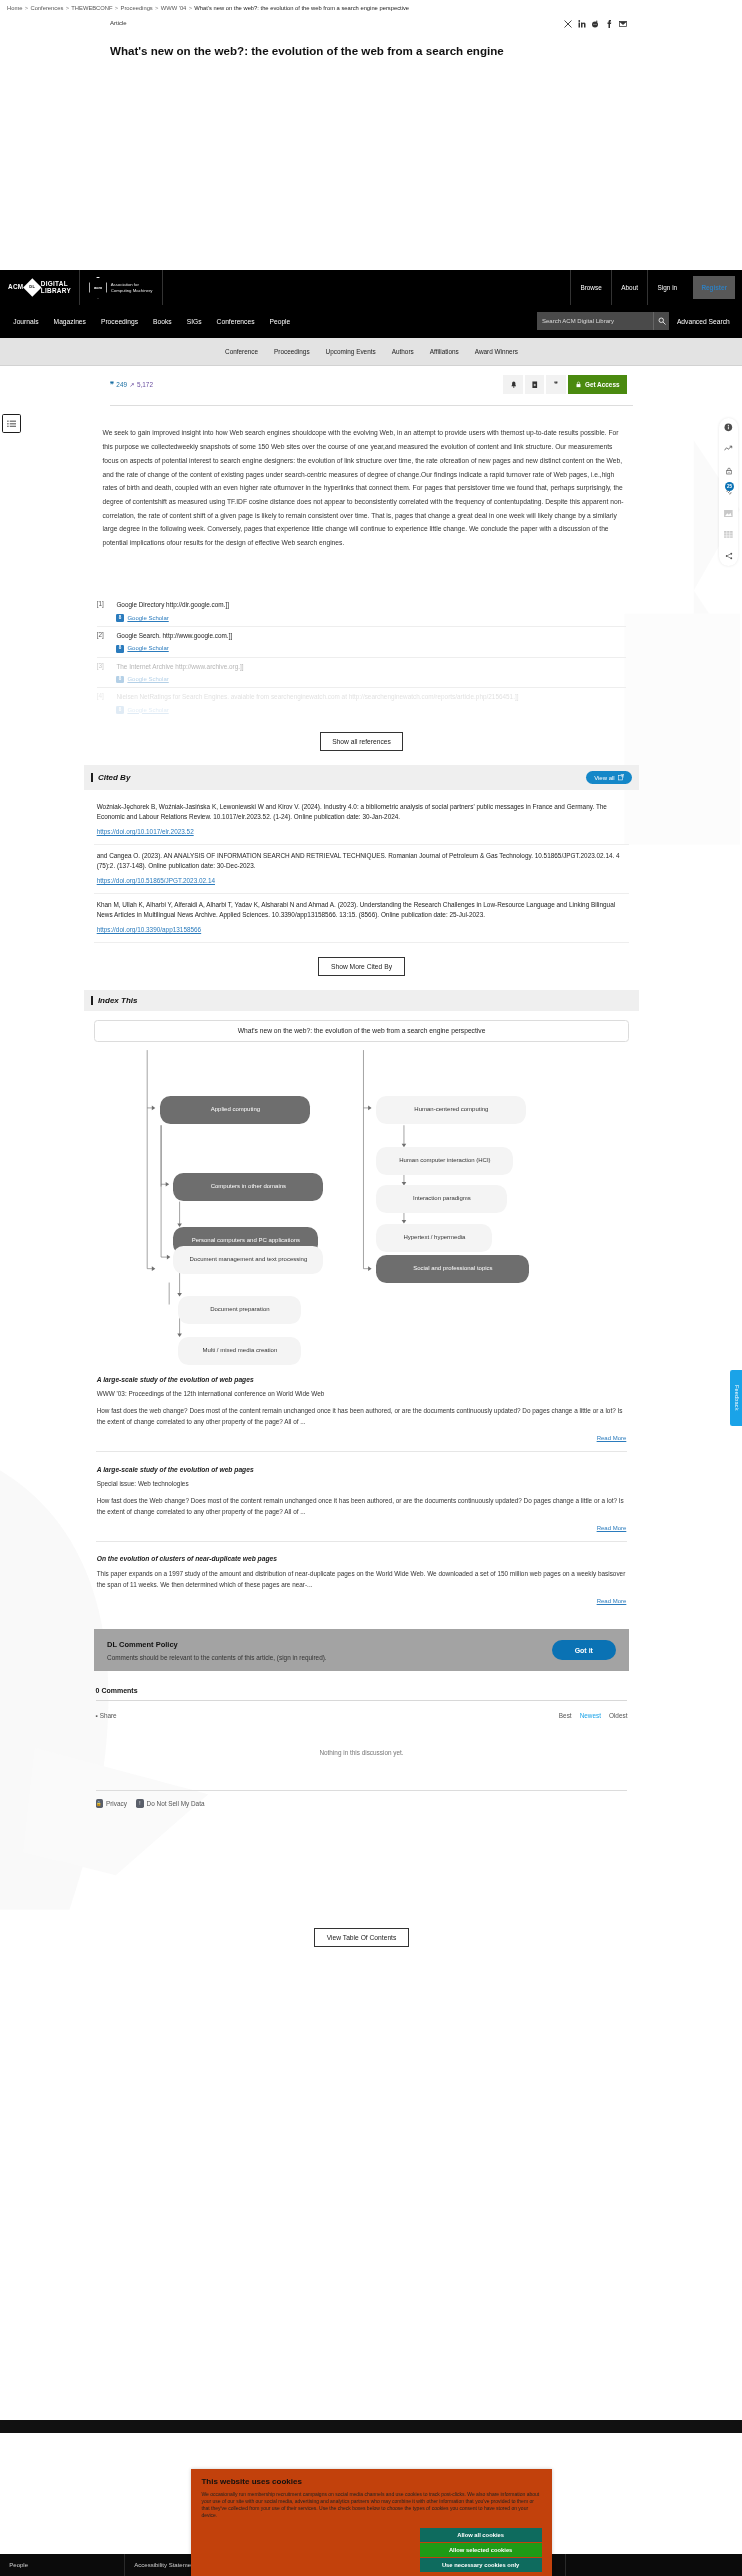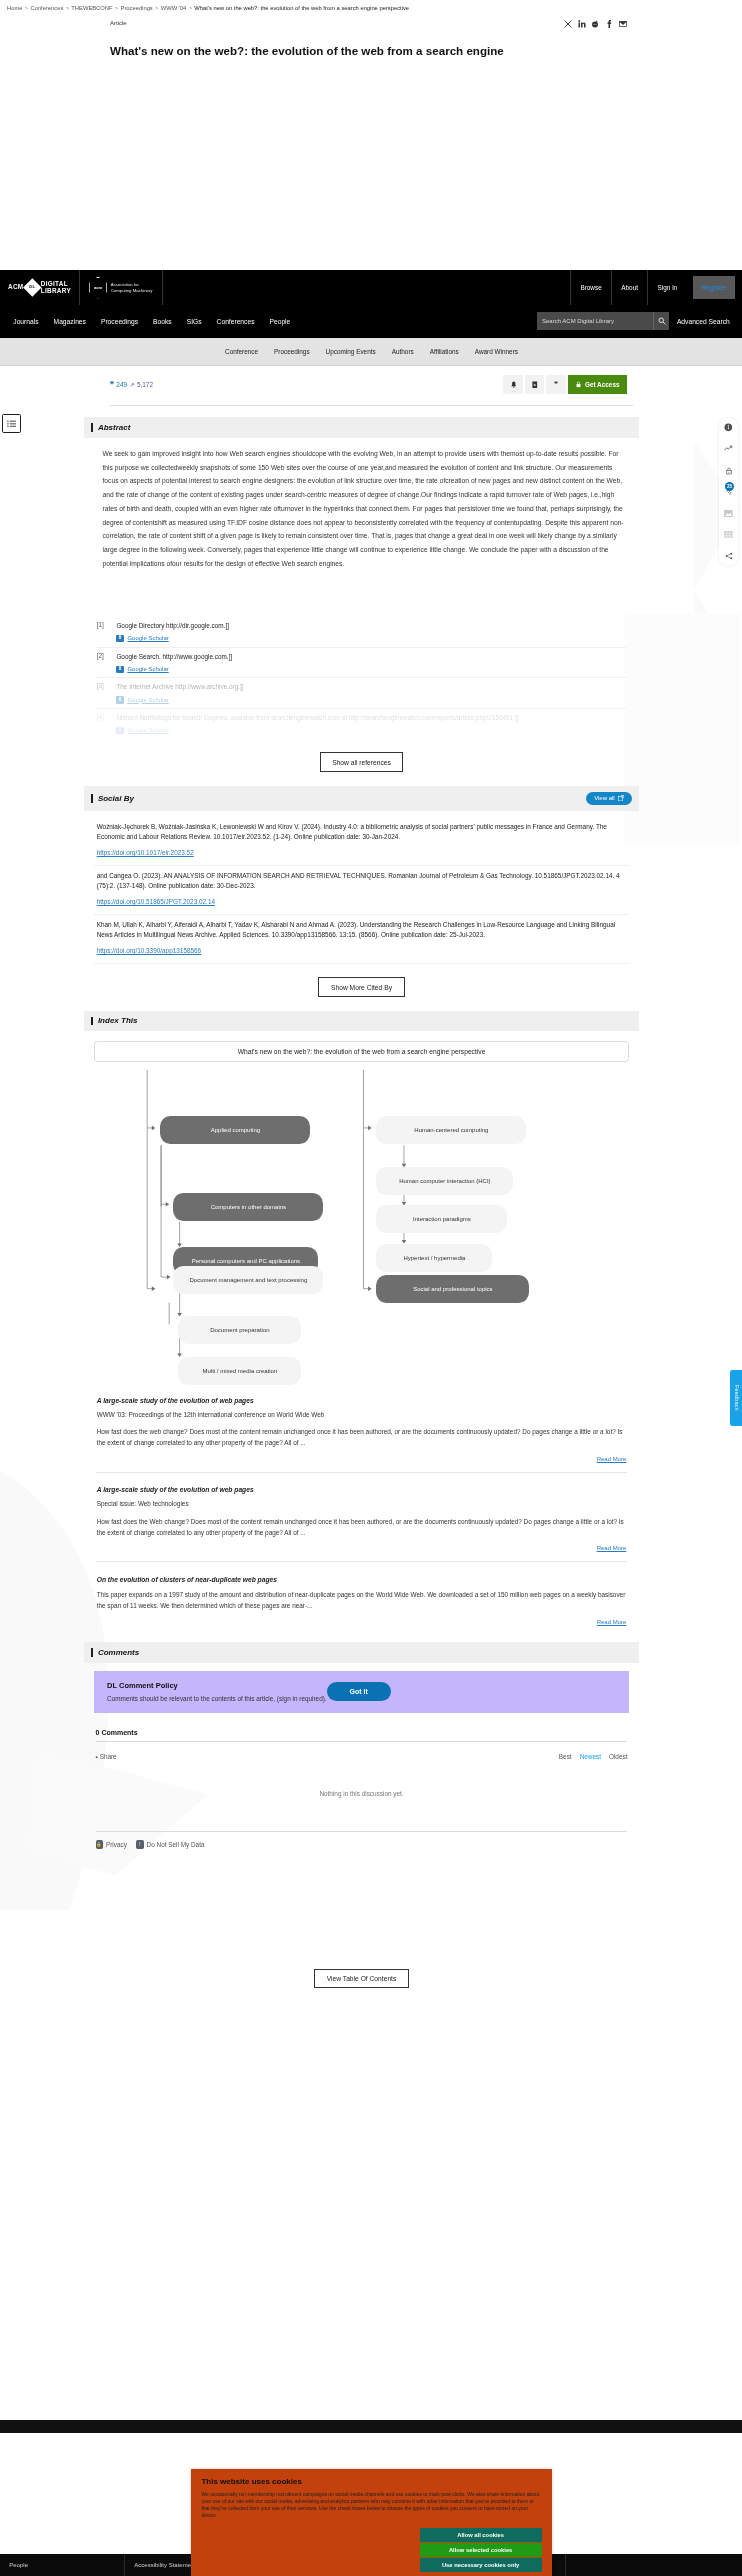--- a/index.html
+++ b/index.html
@@ -234,22 +234,22 @@
   }
   .rec .venue{ font-size:6.4px; color:#333; margin:0 0 9.3px 0; }
   .rec p.desc{ margin:0; font-size:6.4px; line-height:1.7; color:#333; }
   .readmore{ text-align:right; margin-top:5.8px; }
   .readmore a{ font-size:6px; color:#2a7bbd; }
   .rec-sep{ height:0.6px; background:#e6e6e6; margin:8px 1.2px 10.4px 1.2px; }
 
   
   .cm-body{ padding:8px 10.4px 3.5px 10.4px; }
   .cm-policy{
-    background:#c4b5fd; padding:10.4px 12.7px; display:flex; align-items:center;
-    justify-content:flex-start;
+    background:#a3a3a3; padding:10.4px 12.7px; display:flex; align-items:center;
+    justify-content:space-between;
   }
   .cm-policy h4{ margin:0 0 5.2px 0; font-size:7.5px; font-weight:bold; color:#111; }
   .cm-policy p{ margin:0; font-size:6.4px; color:#333; }
   .got-it{
     background:#0a72b4; color:#fff; border-radius:12.7px; font-size:7px; font-weight:bold;
     padding:6.4px 23px; border:0; font-family:"Liberation Sans", sans-serif;
   }
   .cm-count{ margin:16px 1.2px 0 1.2px; font-size:7px; font-weight:bold; color:#111; }
   .cm-rule{ height:1.2px; background:#d8d8d8; margin:5.8px 1.2px 0 1.2px; }
   .cm-toolbar{
@@ -535,23 +535,20 @@
     </div>
   </div>
 
   <div class="feedback-tab">
     <span>Feedback</span>
   </div>
 
   <div class="content">
 
     <section class="sec">
-      <div class="sec-head">
-        <h2>Abstract</h2>
-      </div>
       <div class="abs-body">
         <p>We seek to gain improved insight into how Web search engines shouldcope with the evolving Web, in an attempt to provide users with themost up-to-date results possible. For this purpose we collectedweekly snapshots of some 150 Web sites over the course of one year,and measured the evolution of content and link structure. Our measurements focus on aspects of potential interest to search engine designers: the evolution of link structure over time, the rate ofcreation of new pages and new distinct content on the Web, and the rate of change of the content of existing pages under search-centric measures of degree of change.Our findings indicate a rapid turnover rate of Web pages, i.e.,high rates of birth and death, coupled with an even higher rate ofturnover in the hyperlinks that connect them. For pages that persistover time we found that, perhaps surprisingly, the degree of contentshift as measured using TF.IDF cosine distance does not appear to beconsistently correlated with the frequency of contentupdating. Despite this apparent non-correlation, the rate of content shift of a given page is likely to remain consistent over time. That is, pages that change a great deal in one week will likely change by a similarly large degree in the following week. Conversely, pages that experience little change will continue to experience little change. We conclude the paper with a discussion of the potential implications ofour results for the design of effective Web search engines.</p>
       </div>
     </section>
 
     <div style="height:31px"></div>
 
     <section class="sec">
       <div class="refs">
 
@@ -603,21 +600,21 @@
         </div>
 
       </div>
       <div class="center-btn-wrap">
         <button class="outline-btn">Show all references</button>
       </div>
     </section>
 
     <section class="sec">
       <div class="sec-head">
-        <h2>Social By</h2>
+        <h2>Cited By</h2>
         <div class="view-all">
           <span>View all</span>
           <svg viewBox="0 0 14 14" width="6.4" height="6.4">
               <rect x="0.5" y="3" width="9" height="10" fill="none" stroke="#fff" stroke-width="1.3"></rect>
               <path d="M6 1h7v7 M13 1 L7 7" fill="none" stroke="#fff" stroke-width="1.3"></path>
             </svg>
         </div>
       </div>
       <div class="cited-body">
 
@@ -728,23 +725,20 @@
           <p class="desc">This paper expands on a 1997 study of the amount and distribution of near-duplicate pages on the World Wide Web. We downloaded a set of 150 million web pages on a weekly basisover the span of 11 weeks. We then determined which of these pages are near-...</p>
           <div class="readmore"><a href="#">Read More</a></div>
         </div>
 
       </div>
     </section>
 
     <div style="height:11.6px"></div>
 
     <section class="sec">
-      <div class="sec-head">
-        <h2>Comments</h2>
-      </div>
       <div class="cm-body">
         <div class="cm-policy">
           <div>
             <h4>DL Comment Policy</h4>
             <p>Comments should be relevant to the contents of this article, (sign in required).</p>
           </div>
           <button class="got-it">Got it</button>
         </div>
 
         <div class="cm-count">0 Comments</div>

